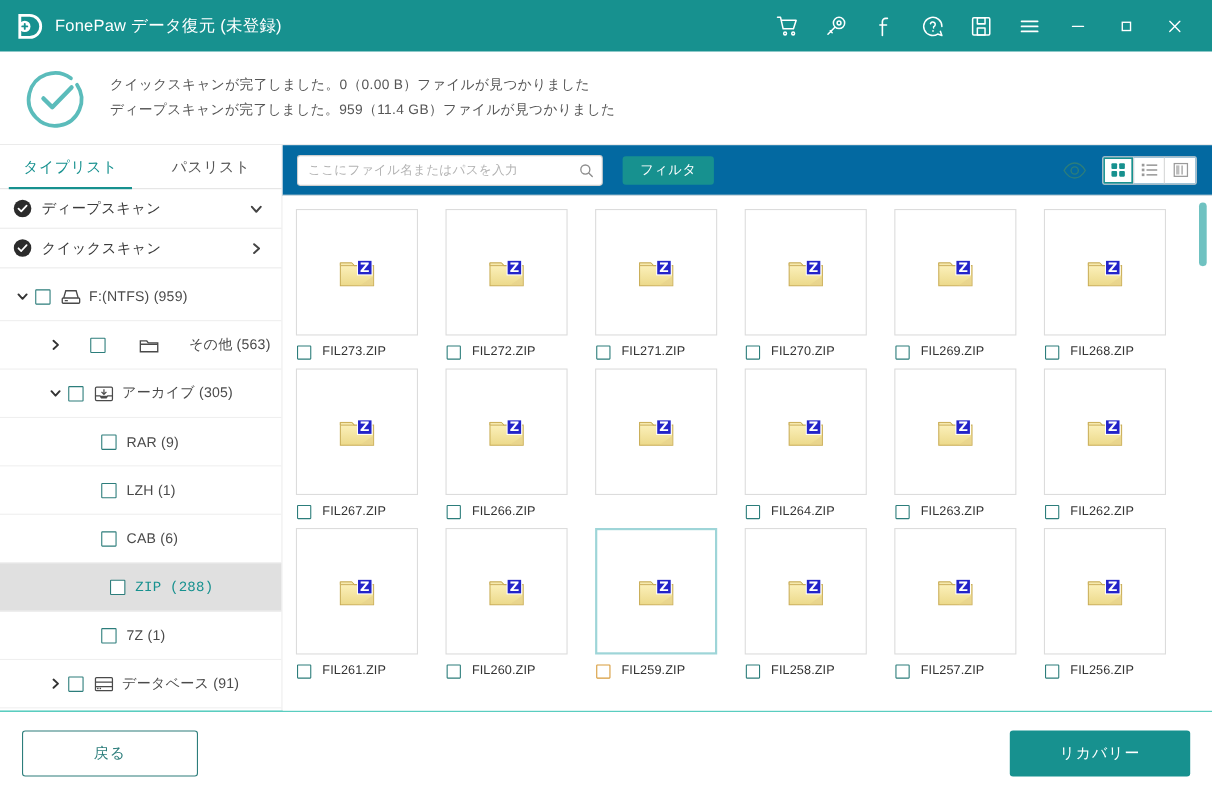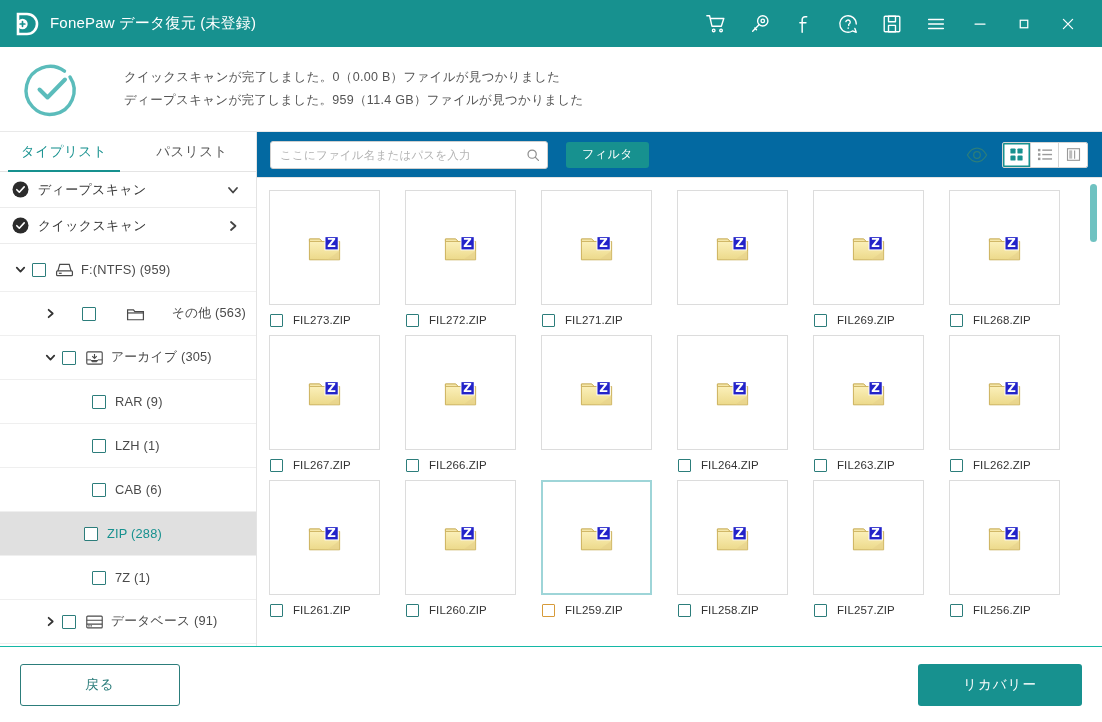--- a/index.html
+++ b/index.html
@@ -28,21 +28,21 @@
   .tb-btn svg { display: block; }
 
   
   .status {
     flex: 0 0 85px; height: 85px; background: #ffffff;
     display: flex; align-items: center; padding-left: 18px;
     border-bottom: 1px solid #e9e9e9;
   }
   .status-icon { width: 66px; height: 66px; flex: 0 0 66px; margin-right: 16px; }
   .status-lines { display: flex; flex-direction: column; justify-content: center; gap: 9px; }
-  .status-line { font-size: 12.5px; color: #555555; line-height: 1.1; white-space: nowrap; letter-spacing: .3px; margin-left: 24px;}
+  .status-line { font-size: 12.5px; color: #555555; line-height: 1.1; white-space: nowrap; letter-spacing: .3px;}
 
   
   .body { flex: 1 1 auto; display: flex; min-height: 0; }
 
   
   .sidebar {
     width: 257px; flex: 0 0 257px; background: #ffffff;
     border-right: 1px solid #e4e4e4; display: flex; flex-direction: column;
     min-height: 0;
   }
@@ -347,21 +347,21 @@
           <div class="tree-row" style="padding-left: 68px;">
             <div class="tw"></div>
             <div class="cb"></div>
             <div class="tree-label">LZH (1)</div>
           </div>
           <div class="tree-row" style="padding-left: 68px;">
             <div class="tw"></div>
             <div class="cb"></div>
             <div class="tree-label">CAB (6)</div>
           </div>
-          <div class="tree-row selected" style="padding-left: 60px;">
+          <div class="tree-row selected" style="padding-left: 76px; font-family: Liberation Mono, monospace;">
             <div class="tw"></div>
             <div class="cb"></div>
             <div class="tree-label">ZIP (288)</div>
           </div>
           <div class="tree-row" style="padding-left: 68px;">
             <div class="tw"></div>
             <div class="cb"></div>
             <div class="tree-label">7Z (1)</div>
           </div>
           <div class="tree-row" style="padding-left: 38px;">
@@ -513,20 +513,24 @@
                     </linearGradient>
                   </defs>
                   <path d="M3.5 8.5 h11 l2.4 2.6 h18.6 v19.4 h-32 Z" fill="url(#fg)" stroke="#c9ad56" stroke-width="1"></path>
                   <path d="M3.5 8.5 h11 l2.4 2.6 h-13.4 Z" fill="#f6e9ae" stroke="#c9ad56" stroke-width=".9"></path>
                   <path d="M3.6 30.4 L35.4 30.4 L35.4 21 L23 30" fill="#e6d08a" opacity=".55" stroke="none"></path>
                   <rect x="19.5" y="5.5" width="15" height="15" fill="#ffffff"></rect>
                   <rect x="20.5" y="6.5" width="13" height="13" fill="#2323c9"></rect>
                   <text x="27" y="17" font-family="DejaVu Sans, sans-serif" font-size="12.5" font-weight="bold" fill="#ffffff" text-anchor="middle">Z</text>
                 </svg>
               </div>
+              <div class="tile-label-row">
+                <div class="tile-cb"></div>
+                <div class="tile-name">FIL270.ZIP</div>
+              </div>
             </div>
             <div class="tile">
               <div class="tile-box">
                 <svg class="zip-ico" viewBox="0 0 40 36">
                   <defs>
                     <linearGradient id="fg" x1="0" y1="0" x2="0" y2="1">
                       <stop offset="0" stop-color="#fdf3c0"></stop>
                       <stop offset="1" stop-color="#ecd98a"></stop>
                     </linearGradient>
                   </defs>

